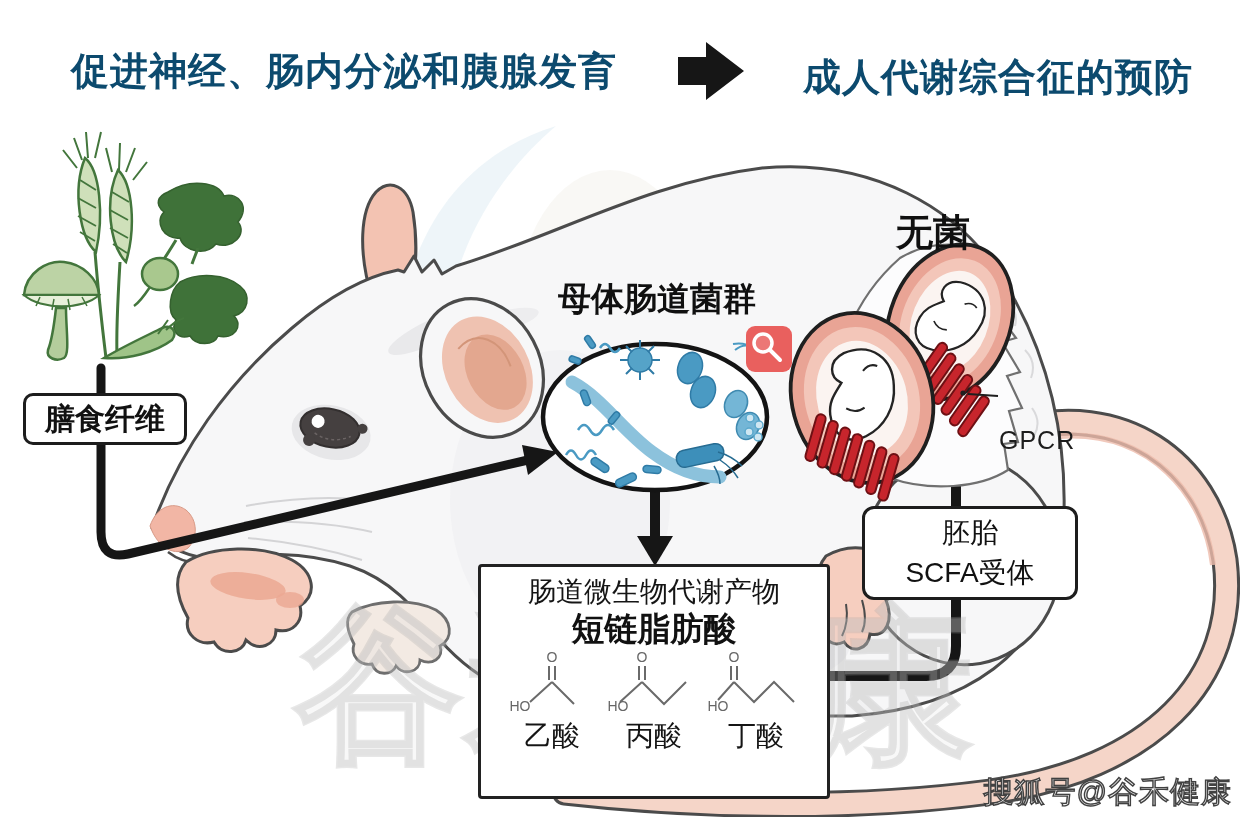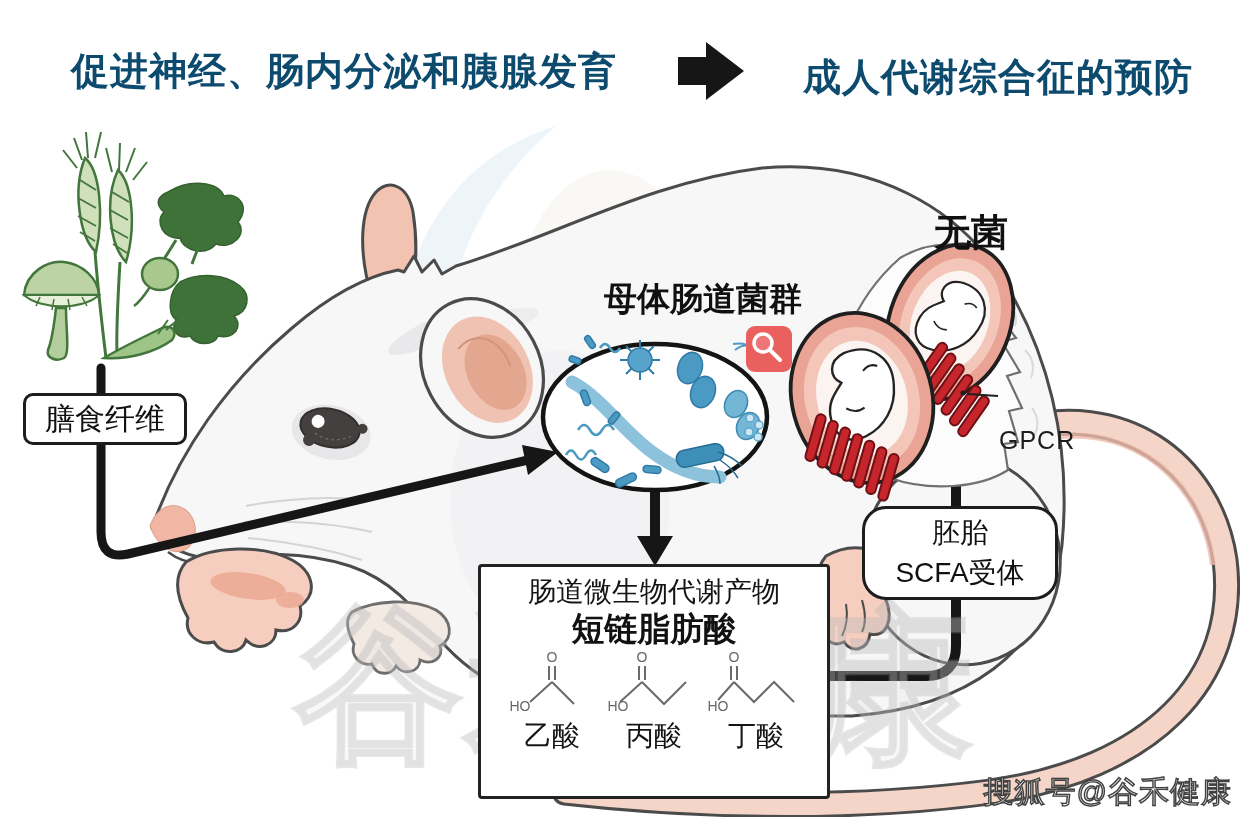--- a/index.html
+++ b/index.html
@@ -10,28 +10,28 @@
   .scene{position:absolute;left:0;top:0;z-index:1;}
   .wm-center{
     position:absolute;left:295px;top:575px;z-index:2;
     font-size:168px;font-weight:700;letter-spacing:2px;white-space:nowrap;
     color:rgba(225,225,225,0.22);
     -webkit-text-stroke:3px rgba(170,170,170,0.28);
     pointer-events:none;
   }
   .overlay{position:absolute;z-index:3;}
   .title{font-weight:700;font-size:38px;text-align:center;letter-spacing:1px;color:#0c4a6e;}
-  .lbl{font-weight:700;text-align:right;color:#101010;}
+  .lbl{font-weight:700;text-align:center;color:#101010;}
   .whitebox{
     background:#ffffff;border:3.5px solid #1d1d1d;box-sizing:border-box;
     display:flex;align-items:center;justify-content:center;
   }
   .fiber-box{left:23px;top:393px;width:164px;height:52px;border-radius:10px;
-    font-size:30px;font-weight:400;}
-  .receptor-box{left:862px;top:506px;width:196px;height:94px;border-radius:24px;
+    font-size:30px;font-weight:700;}
+  .receptor-box{left:862px;top:506px;width:216px;height:94px;border-radius:12px;
     flex-direction:column;font-size:28px;font-weight:500;line-height:40px;}
   .metab-box{left:478px;top:564px;width:352px;height:235px;border-radius:4px;
     flex-direction:column;justify-content:flex-start;border-color:#222;}
   .metab-line1{font-size:28px;line-height:36px;margin-top:7px;color:#151515;}
   .metab-line2{font-size:33px;line-height:38px;font-weight:700;color:#111;}
   .acid-row{display:flex;justify-content:space-between;width:100%;box-sizing:border-box;
     padding:0 22px;margin-top:0px;}
   .acid-col{width:98px;display:flex;flex-direction:column;align-items:center;}
   .acid-name{font-size:28px;line-height:32px;color:#151515;}
   .gpcr-lbl{font-size:25px;color:#1d1d1d;font-weight:500;letter-spacing:1px;margin-top:44px;}

